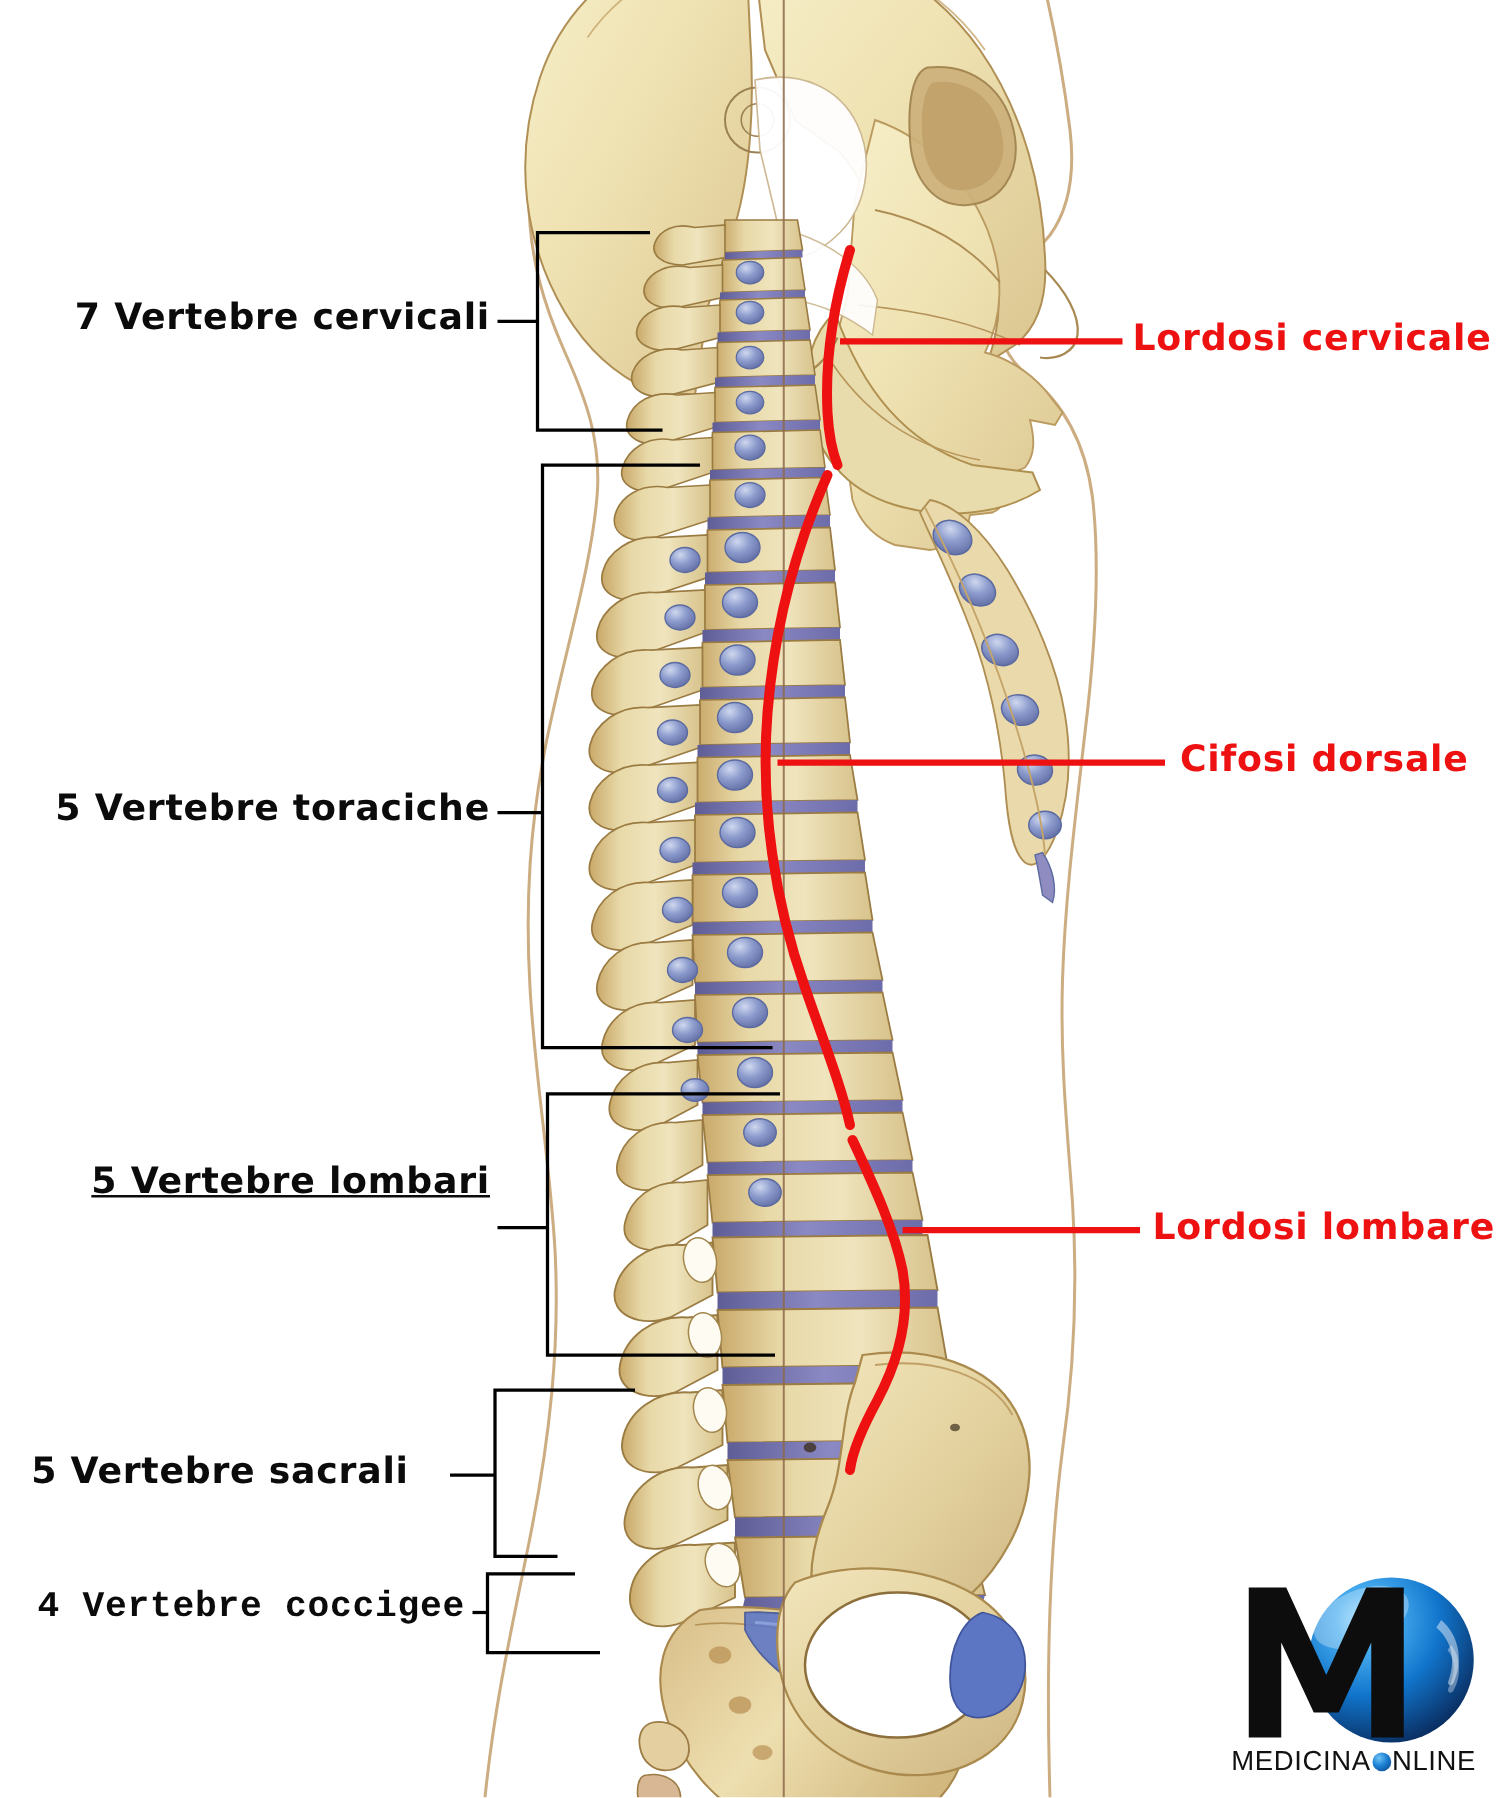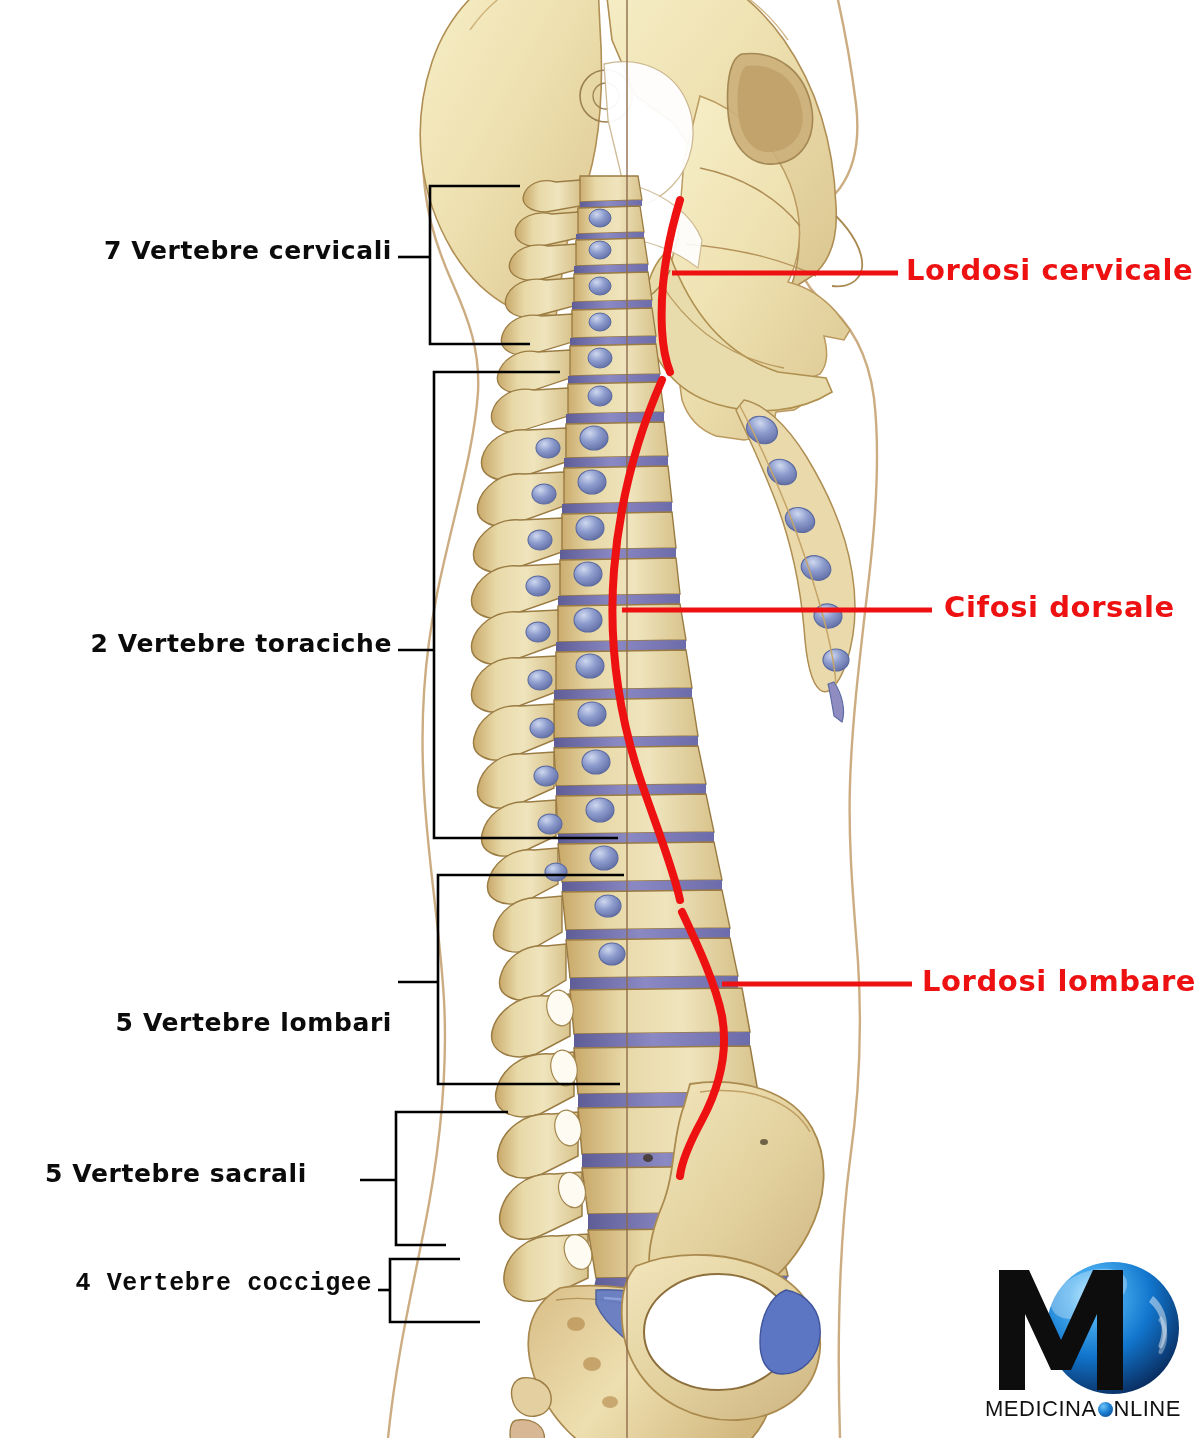--- a/index.html
+++ b/index.html
@@ -22,21 +22,21 @@
     position: absolute;
     left: 0;
     top: 0;
     width: 1200px;
     height: 1438px;
   }
   .label-left {
     position: absolute;
     font-family: "DejaVu Sans", "Liberation Sans", sans-serif;
     font-weight: bold;
-    font-size: 25px;
+    font-size: 29px;
     letter-spacing: 0.6px;
     color: #0b0b0b;
     white-space: nowrap;
     text-align: right;
   }
   .label-red {
     position: absolute;
     font-family: "DejaVu Sans", "Liberation Sans", sans-serif;
     font-weight: bold;
     font-size: 29px;
@@ -442,23 +442,23 @@
       <line x1="672" y1="273" x2="898" y2="273"></line>
       <line x1="622" y1="610" x2="932" y2="610"></line>
       <line x1="722" y1="984" x2="912" y2="984"></line>
     </g>
   </svg>
 
   <div class="label-left" style="left:0; top:236px; width:392px;">
     <span>7 Vertebre cervicali</span>
   </div>
   <div class="label-left" style="left:0; top:629px; width:392px;">
-    <span>2 Vertebre toraciche</span>
-  </div>
-  <div class="label-left" style="left:0; top:1008px; width:392px;">
+    <span>5 Vertebre toraciche</span>
+  </div>
+  <div class="label-left" style="left:0; top:927px; width:392px;text-decoration:underline;">
     <span>5 Vertebre lombari</span>
   </div>
   <div class="label-left" style="left:0; top:1159px; width:352px;text-align:center;">
     <span>5 Vertebre sacrali</span>
   </div>
   <div class="label-left" style="left:0; top:1269px; width:372px;font-family:Liberation Mono, monospace;">
     <span>4 Vertebre coccigee</span>
   </div>
 
   <div class="label-red" style="left:906px; top:253px;">

